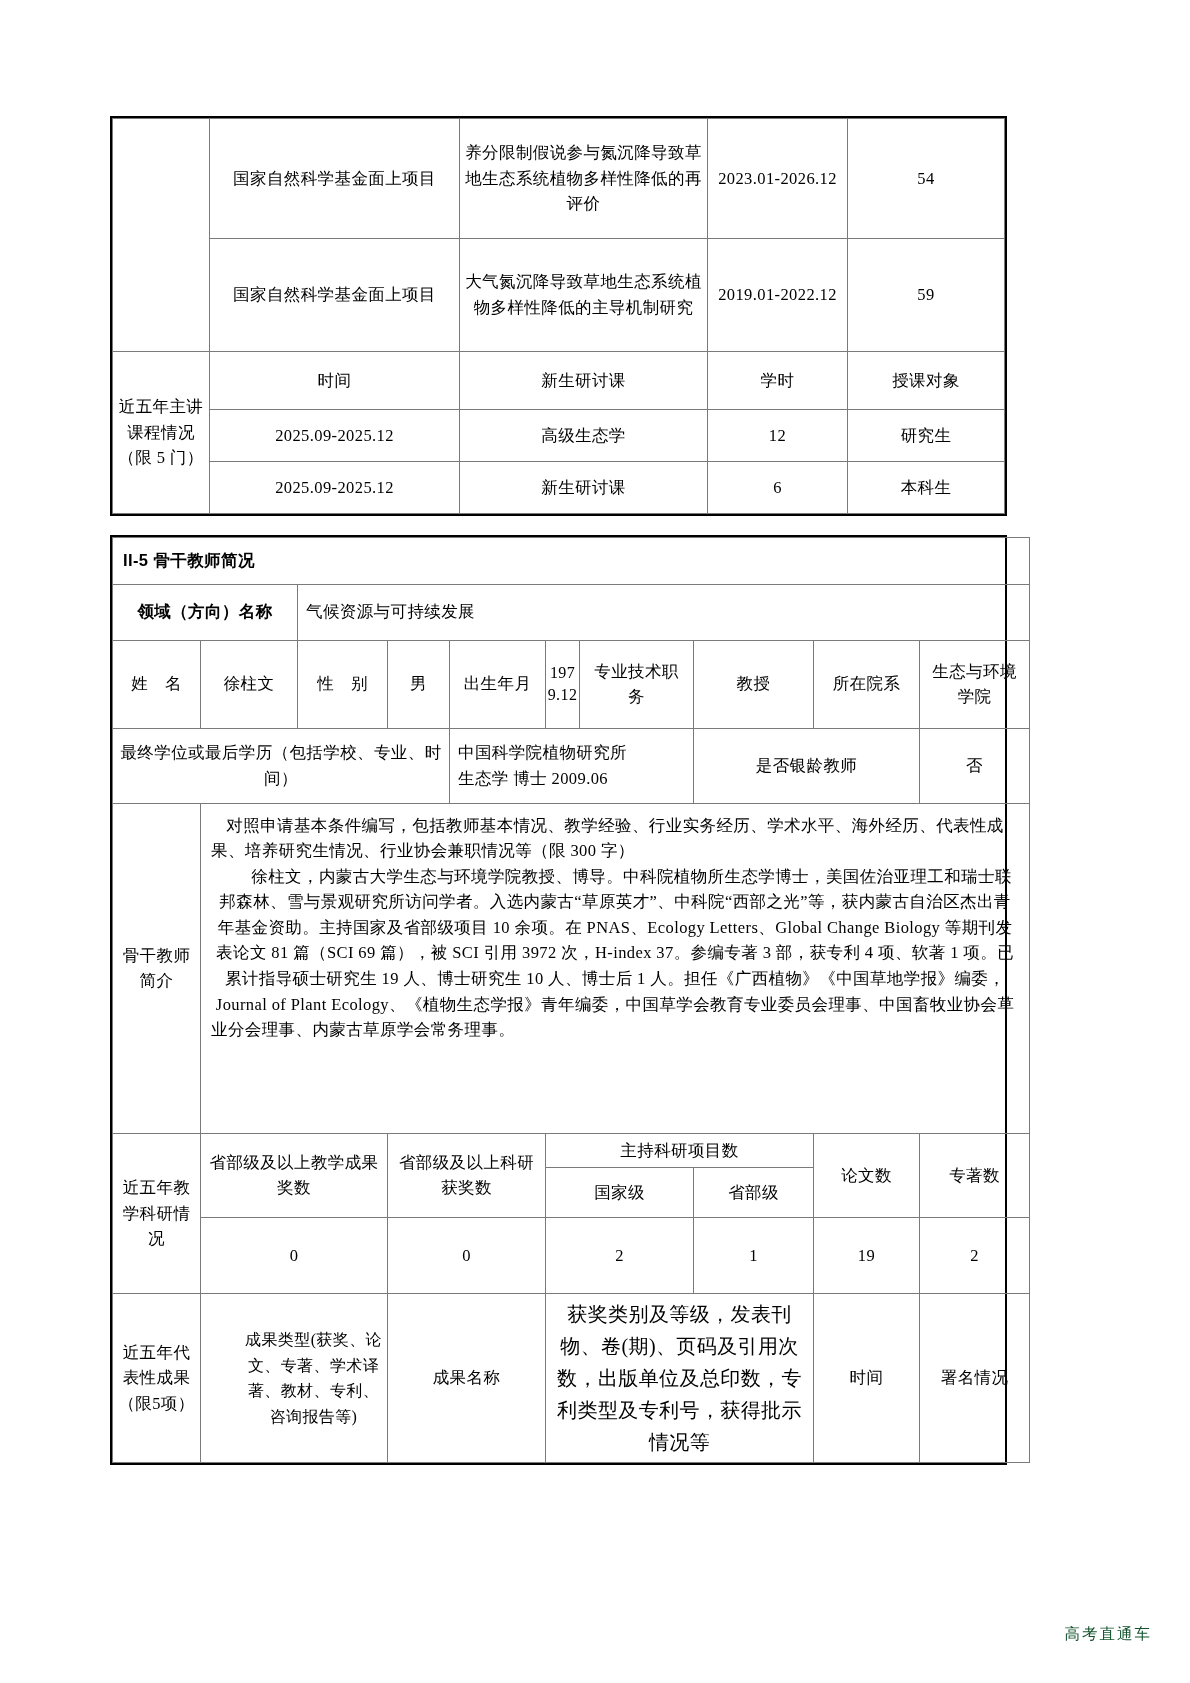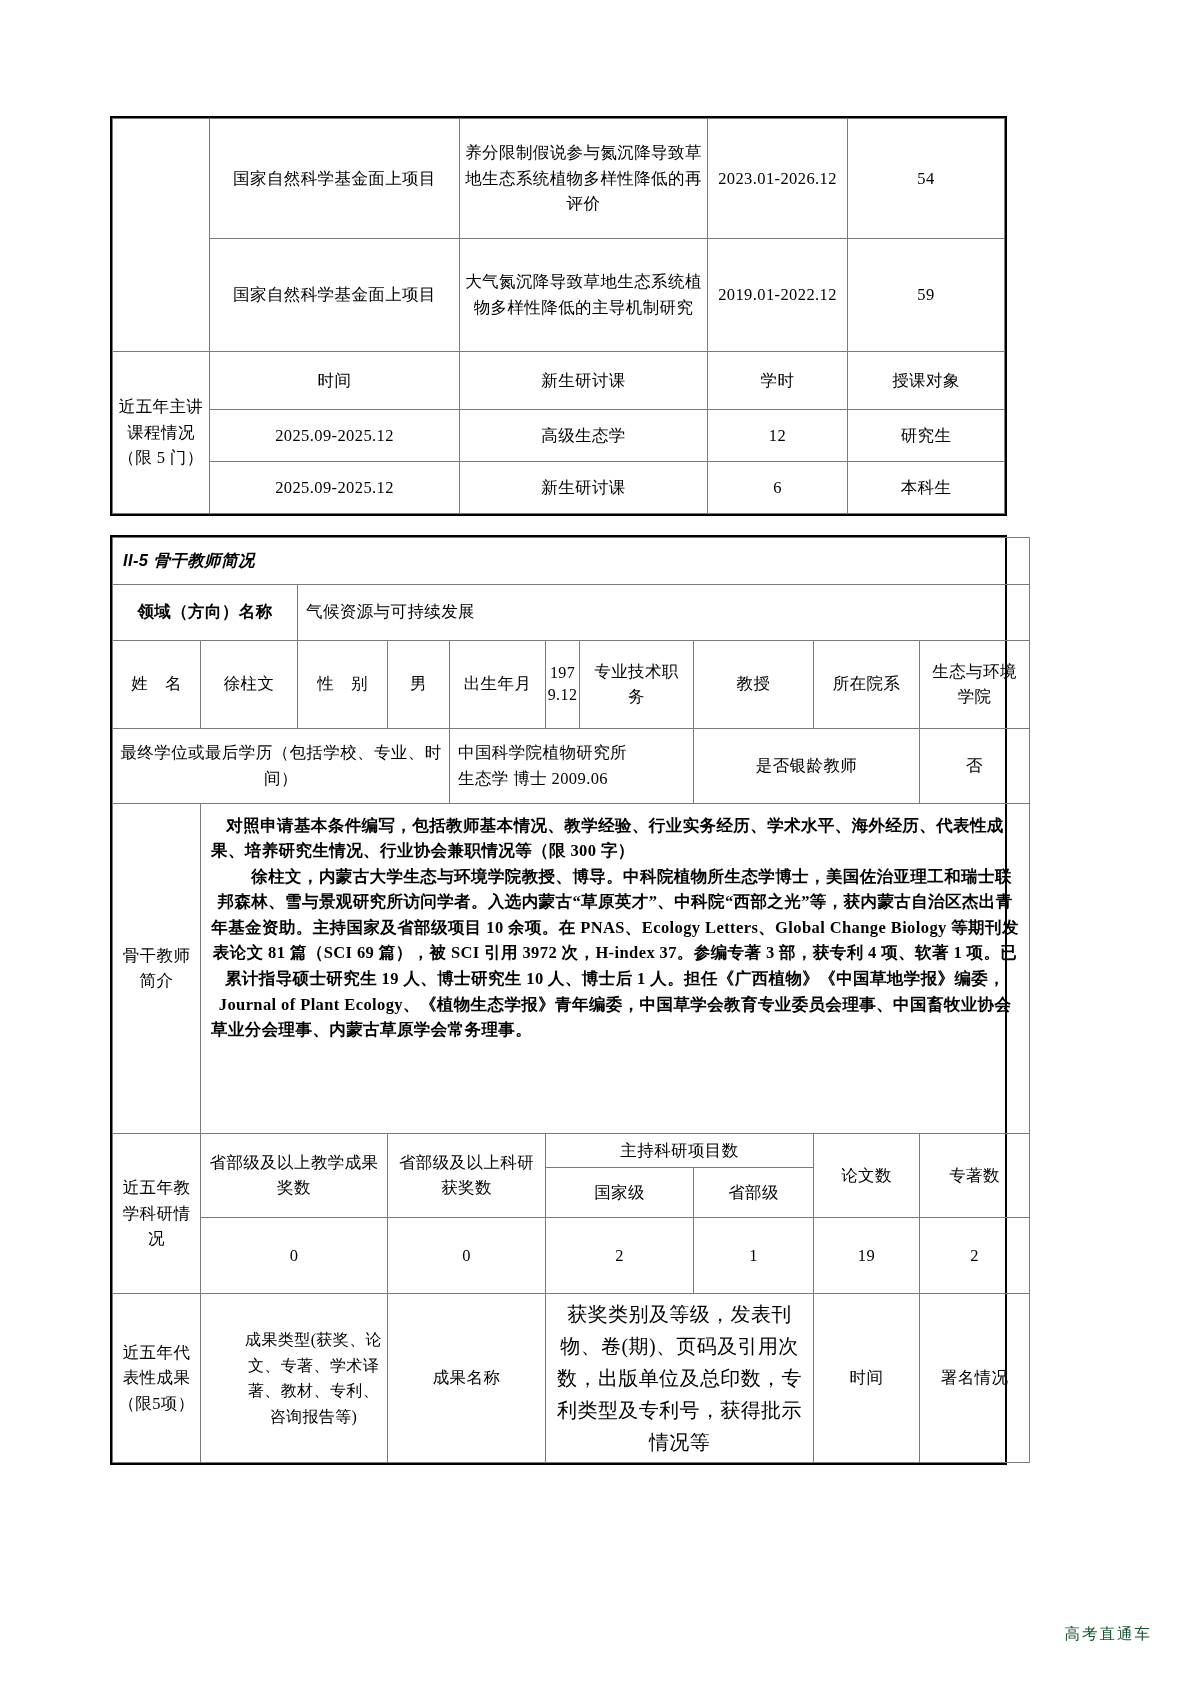--- a/index.html
+++ b/index.html
@@ -65,21 +65,20 @@
     left: 110px; top: 535px;
     width: 897px;
   }
   .section-title {
     text-align: left !important;
     font-weight: bold;
     font-size: 17.5px;
     padding: 10px 12px 10px 10px !important;
     letter-spacing: 1px;
     font-family: "Liberation Sans", "DejaVu Sans", sans-serif;
-    font-style: italic;
   }
   .field-label-bold {
     font-weight: bold;
     font-size: 17px;
     letter-spacing: 0.5px;
     font-family: "Liberation Sans", "DejaVu Sans", sans-serif;
   }
   .left-txt {
     text-align: left !important;
     padding-left: 8px !important;
@@ -88,21 +87,20 @@
 
   
   .bio-cell {
     text-align: center;
     text-align-last: left;
     vertical-align: top !important;
     padding: 9px 10px 10px 10px !important;
     font-size: 16.3px;
     line-height: 1.82;
     letter-spacing: 0.2px;
-    font-weight: bold;
   }
   .bio-cell p { margin: 0; }
   .bio-cell p.indent { text-indent: 2em; }
 
   
   #page-number {
     position: absolute;
     left: 0; top: 1525px;
     width: 1190px;
     text-align: center;

